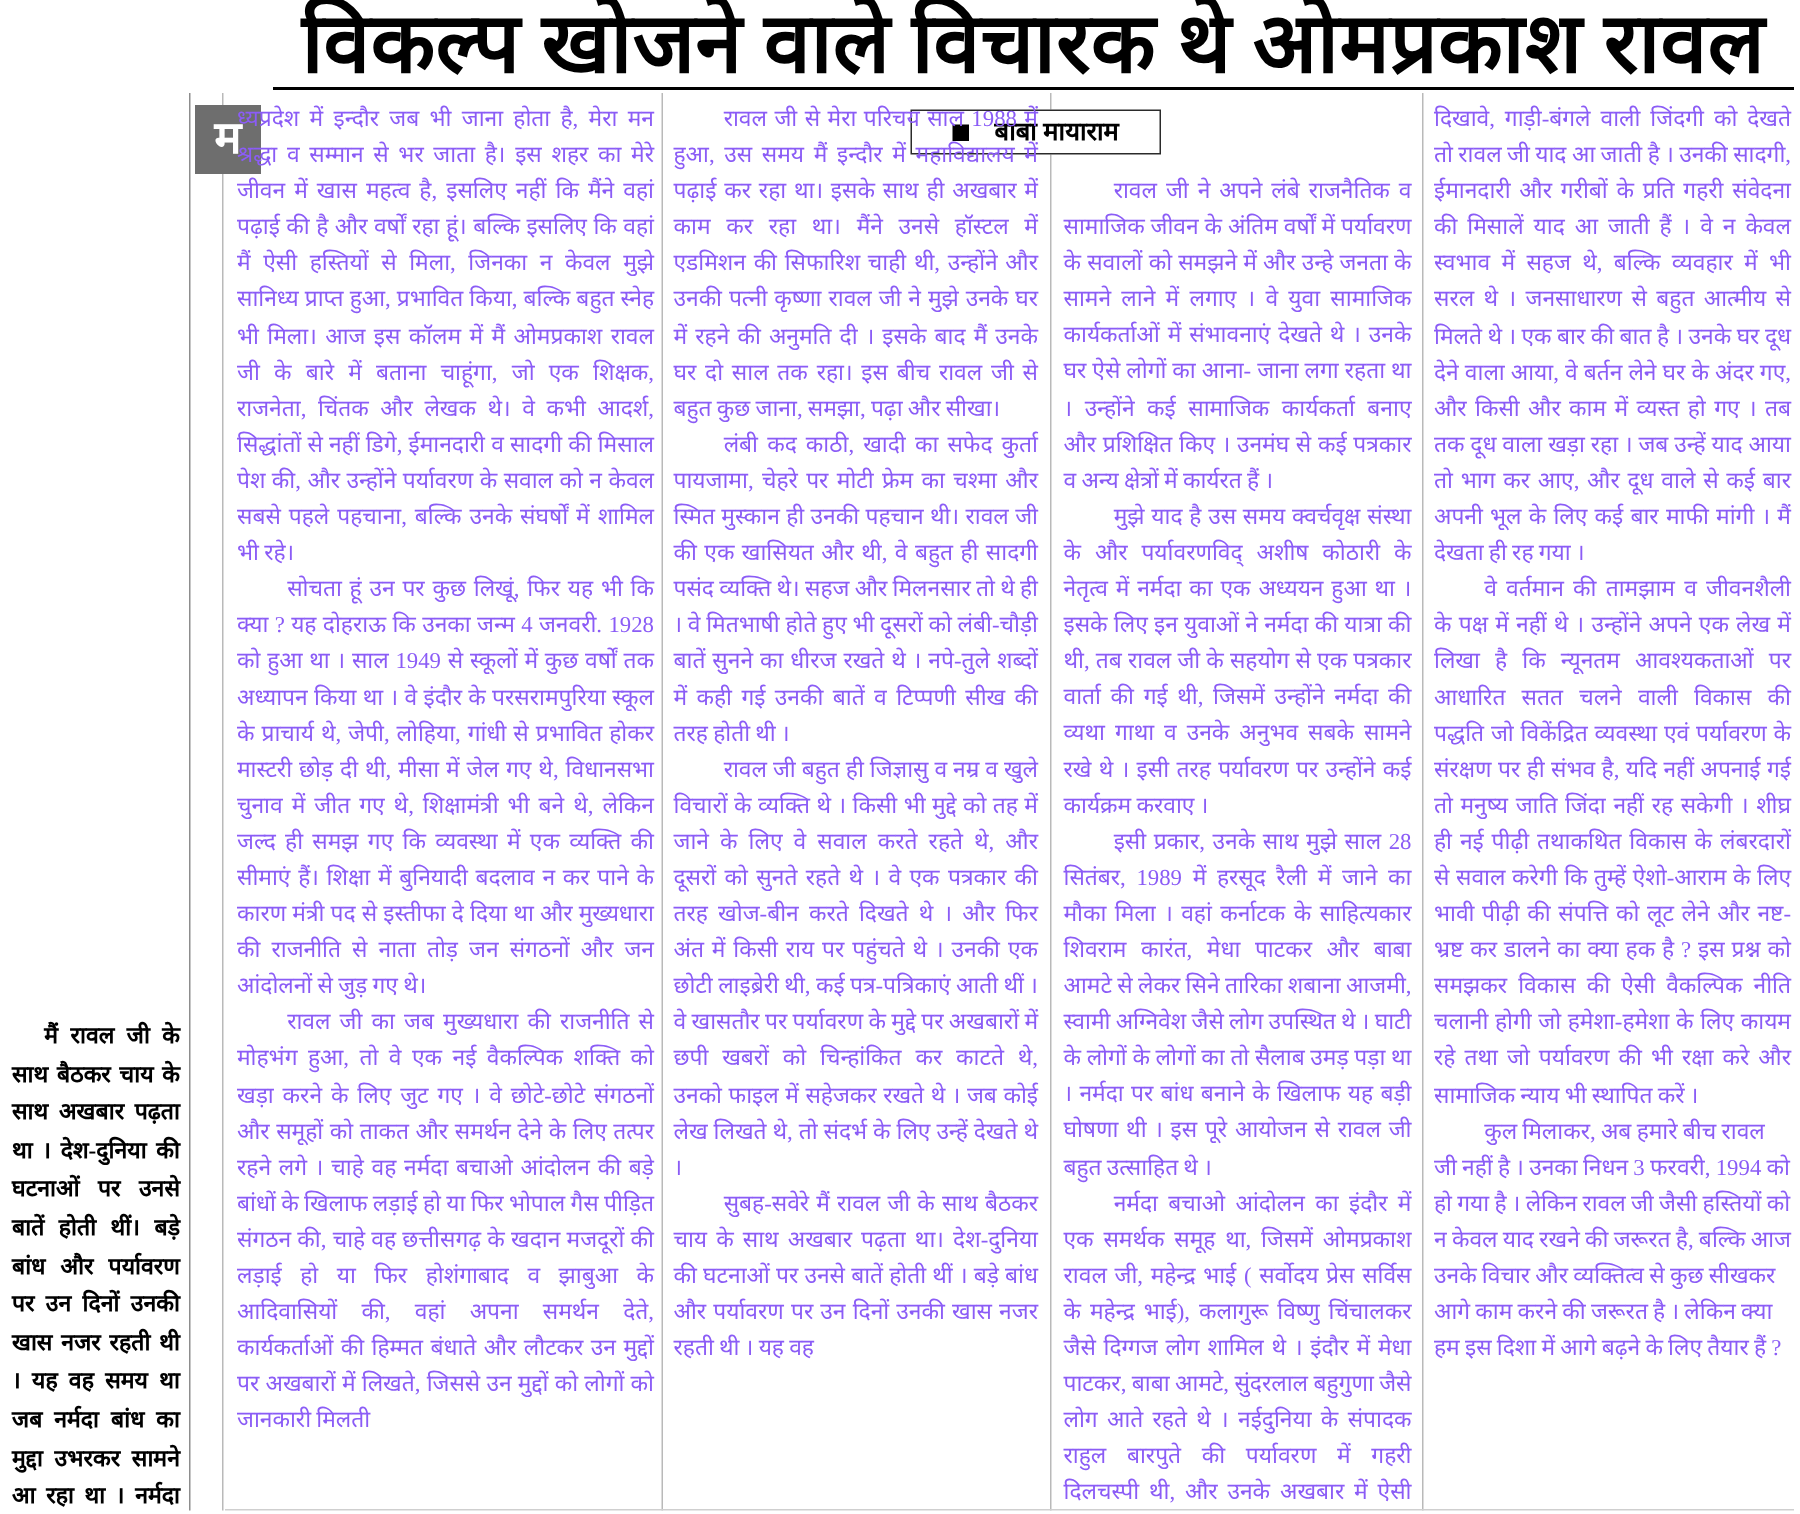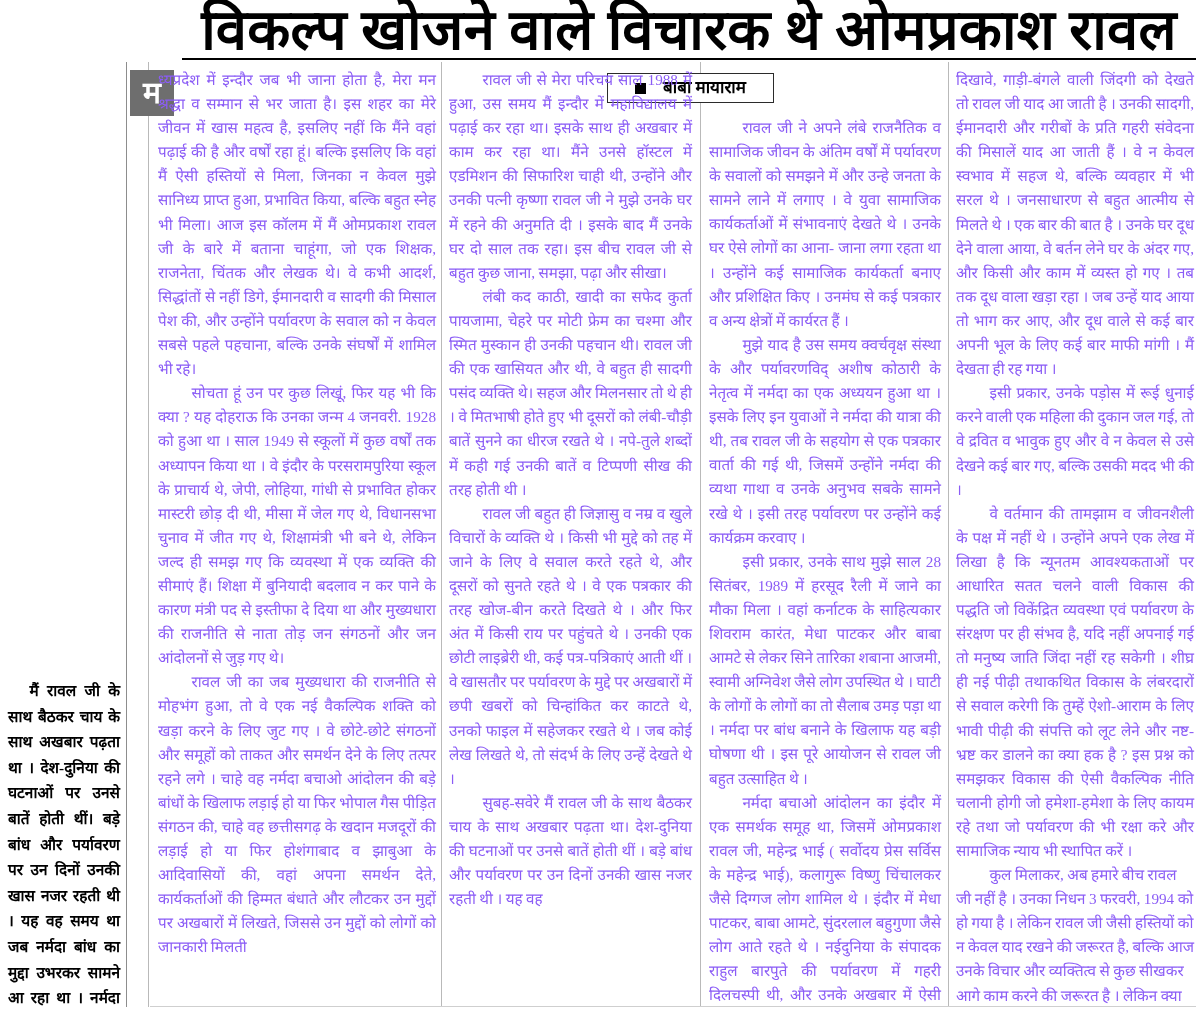--- a/index.html
+++ b/index.html
@@ -195,21 +195,20 @@
     <div class="byline-spacer"></div>
     <p class="ind">रावल जी ने अपने लंबे राजनैतिक व सामाजिक जीवन के अंतिम वर्षों में पर्यावरण के सवालों को समझने में और उन्हे जनता के सामने लाने में लगाए । वे युवा सामाजिक कार्यकर्ताओं में संभावनाएं देखते थे । उनके घर ऐसे लोगों का आना- जाना लगा रहता था । उन्होंने कई सामाजिक कार्यकर्ता बनाए और प्रशिक्षित किए । उनमंघ से कई पत्रकार व अन्य क्षेत्रों में कार्यरत हैं ।</p>
     <p class="ind">मुझे याद है उस समय क्वर्चवृक्ष संस्था के और पर्यावरणविद् अशीष कोठारी के नेतृत्व में नर्मदा का एक अध्ययन हुआ था । इसके लिए इन युवाओं ने नर्मदा की यात्रा की थी, तब रावल जी के सहयोग से एक पत्रकार वार्ता की गई थी, जिसमें उन्होंने नर्मदा की व्यथा गाथा व उनके अनुभव सबके सामने रखे थे । इसी तरह पर्यावरण पर उन्होंने कई कार्यक्रम करवाए ।</p>
     <p class="ind">इसी प्रकार, उनके साथ मुझे साल 28 सितंबर, 1989 में हरसूद रैली में जाने का मौका मिला । वहां कर्नाटक के साहित्यकार शिवराम कारंत, मेधा पाटकर और बाबा आमटे से लेकर सिने तारिका शबाना आजमी, स्वामी अग्निवेश जैसे लोग उपस्थित थे । घाटी के लोगों के लोगों का तो सैलाब उमड़ पड़ा था । नर्मदा पर बांध बनाने के खिलाफ यह बड़ी घोषणा थी । इस पूरे आयोजन से रावल जी बहुत उत्साहित थे ।</p>
     <p class="ind">नर्मदा बचाओ आंदोलन का इंदौर में एक समर्थक समूह था, जिसमें ओमप्रकाश रावल जी, महेन्द्र भाई ( सर्वोदय प्रेस सर्विस के महेन्द्र भाई), कलागुरू विष्णु चिंचालकर जैसे दिग्गज लोग शामिल थे । इंदौर में मेधा पाटकर, बाबा आमटे, सुंदरलाल बहुगुणा जैसे लोग आते रहते थे । नईदुनिया के संपादक राहुल बारपुते की पर्यावरण में गहरी दिलचस्पी थी, और उनके अखबार में ऐसी खबरों व लेखों को प्राथमिकता देते थे ।</p>
 
   </div>
 
   <div class="col" style="left:956px; top:68px; width:238px;">
     <p>दिखावे, गाड़ी-बंगले वाली जिंदगी को देखते तो रावल जी याद आ जाती है । उनकी सादगी, ईमानदारी और गरीबों के प्रति गहरी संवेदना की मिसालें याद आ जाती हैं । वे न केवल स्वभाव में सहज थे, बल्कि व्यवहार में भी सरल थे । जनसाधारण से बहुत आत्मीय से मिलते थे । एक बार की बात है । उनके घर दूध देने वाला आया, वे बर्तन लेने घर के अंदर गए, और किसी और काम में व्यस्त हो गए । तब तक दूध वाला खड़ा रहा । जब उन्हें याद आया तो भाग कर आए, और दूध वाले से कई बार अपनी भूल के लिए कई बार माफी मांगी । मैं देखता ही रह गया ।</p>
-    <p class="ind">इसी प्रकार, उनके पड़ोस में रूई धुनाई करने वाली एक महिला की दुकान जल गई, तो वे द्रवित व भावुक हुए और वे न केवल से उसे देखने कई बार गए, बल्कि उसकी मदद भी की ।</p>
     <p class="ind">वे वर्तमान की तामझाम व जीवनशैली के पक्ष में नहीं थे । उन्होंने अपने एक लेख में लिखा है कि न्यूनतम आवश्यकताओं पर आधारित सतत चलने वाली विकास की पद्धति जो विकेंद्रित व्यवस्था एवं पर्यावरण के संरक्षण पर ही संभव है, यदि नहीं अपनाई गई तो मनुष्य जाति जिंदा नहीं रह सकेगी । शीघ्र ही नई पीढ़ी तथाकथित विकास के लंबरदारों से सवाल करेगी कि तुम्हें ऐशो-आराम के लिए भावी पीढ़ी की संपत्ति को लूट लेने और नष्ट-भ्रष्ट कर डालने का क्या हक है ? इस प्रश्न को समझकर विकास की ऐसी वैकल्पिक नीति चलानी होगी जो हमेशा-हमेशा के लिए कायम रहे तथा जो पर्यावरण की भी रक्षा करे और सामाजिक न्याय भी स्थापित करें ।</p>
     <p class="ind last">कुल मिलाकर, अब हमारे बीच रावल जी नहीं है । उनका निधन 3 फरवरी, 1994 को हो गया है । लेकिन रावल जी जैसी हस्तियों को न केवल याद रखने की जरूरत है, बल्कि आज उनके विचार और व्यक्तित्व से कुछ सीखकर आगे काम करने की जरूरत है । लेकिन क्या हम इस दिशा में आगे बढ़ने के लिए तैयार हैं ?</p>
   </div>
 
   <div class="pullquote">
     <p>मैं रावल जी के साथ बैठकर चाय के साथ अखबार पढ़ता था । देश-दुनिया की घटनाओं पर उनसे बातें होती थीं। बड़े बांध और पर्यावरण पर उन दिनों उनकी खास नजर रहती थी । यह वह समय था जब नर्मदा बांध का मुद्दा उभरकर सामने आ रहा था । नर्मदा बचाओ आंदोलन का उभार इन्हीं दिनों हो रहा था ।</p>
   </div>
 
   <div class="bottom-rule"></div>
 

